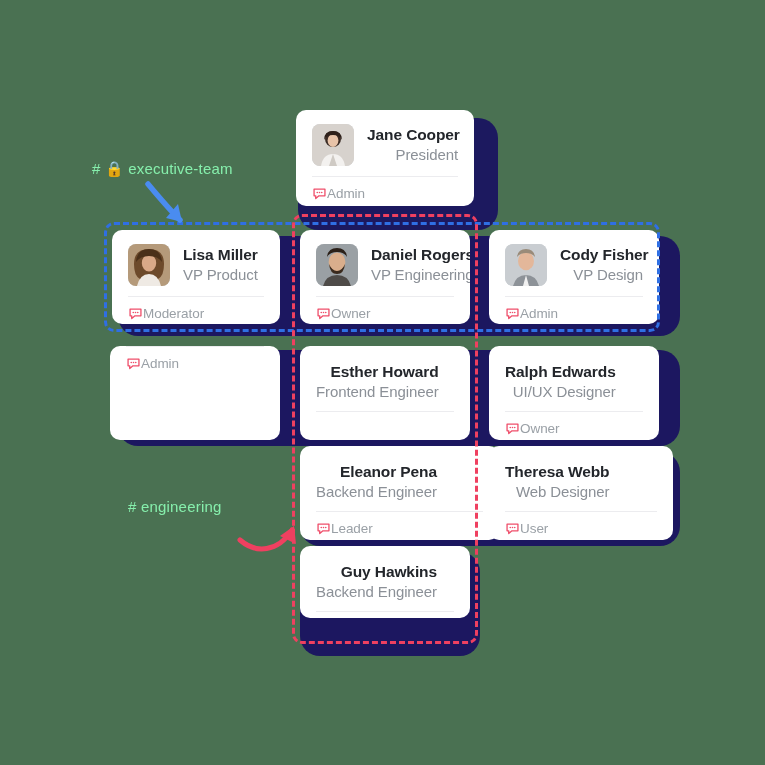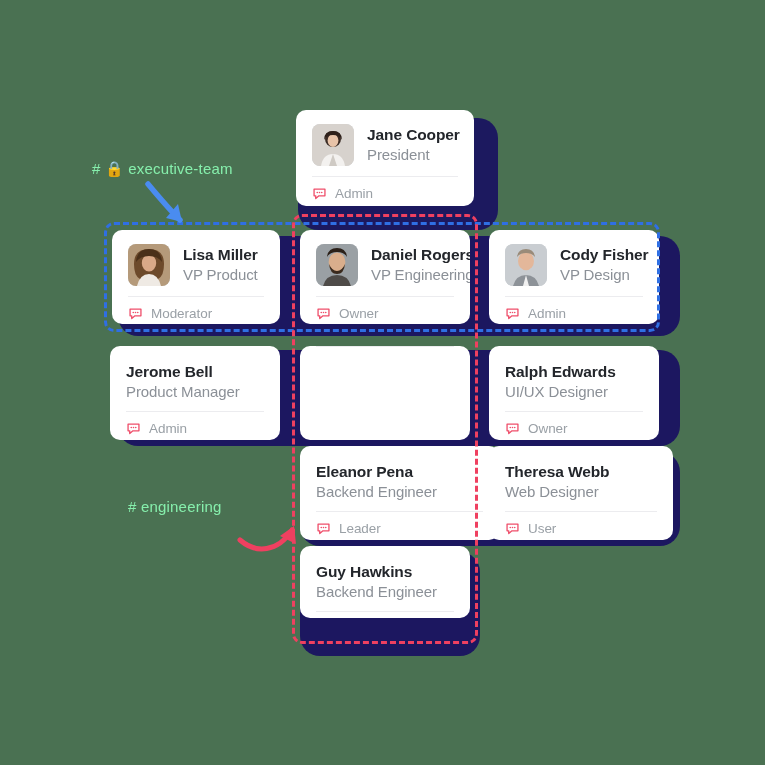--- a/index.html
+++ b/index.html
@@ -33,20 +33,21 @@
     border-radius: 10px;
     box-sizing: border-box;
     overflow: hidden;
     z-index: 30;
   }
   .card-body {
     display: flex;
     align-items: center;
     padding: 14px 16px 10px 16px;
     gap: 13px;
+    text-align: right;
   }
   .card.no-avatar .card-body { padding-top: 16px; }
   .avatar {
     width: 42px; height: 42px;
     border-radius: 8px;
     flex: 0 0 42px;
     overflow: hidden;
     background: #cfd3d6;
     position: relative;
   }
@@ -68,21 +69,20 @@
     white-space: nowrap;
   }
   .card-divider {
     height: 1px;
     background: #ececef;
     margin: 0 16px;
   }
   .card-foot {
     display: flex;
     align-items: center;
-    gap: 8px;
     padding: 9px 16px 11px 16px;
   }
   .tag-icon { width: 15px; height: 15px; display:block; flex:0 0 15px; }
   .tag-label {
     font-size: 13.5px;
     color: #9aa0a6;
     letter-spacing: -0.05px;
   }
 
   
@@ -260,39 +260,39 @@
         <path d="M2.2 3.3h11.6v7.2H7.4L4 13.3v-2.8H2.2z" fill="none" stroke="#ef4f6b" stroke-width="1.4" stroke-linejoin="round"></path>
         <circle cx="5.6" cy="6.9" r=".85" fill="#ef4f6b"></circle>
           <circle cx="8" cy="6.9" r=".85" fill="#ef4f6b"></circle>
           <circle cx="10.4" cy="6.9" r=".85" fill="#ef4f6b"></circle>
       </svg>
       <span class="tag-label">Admin</span>
     </div>
   </div>
 
   <div class="card no-avatar" style="left:110px; top:346px; width:170px; height:94px;">
-    <div class="card-body">
-      <div class="person-text">
-        <div class="person-name">Jerome Bell</div>
-        <div class="person-role">Product Manager</div>
-      </div>
-    </div>
     <div class="card-divider"></div>
     <div class="card-foot">
       <svg class="tag-icon" viewBox="0 0 16 16">
         <path d="M2.2 3.3h11.6v7.2H7.4L4 13.3v-2.8H2.2z" fill="none" stroke="#ef4f6b" stroke-width="1.4" stroke-linejoin="round"></path>
         <circle cx="5.6" cy="6.9" r=".85" fill="#ef4f6b"></circle>
           <circle cx="8" cy="6.9" r=".85" fill="#ef4f6b"></circle>
           <circle cx="10.4" cy="6.9" r=".85" fill="#ef4f6b"></circle>
       </svg>
       <span class="tag-label">Admin</span>
     </div>
   </div>
 
   <div class="card no-avatar" style="left:300px; top:346px; width:170px; height:94px;">
+    <div class="card-body">
+      <div class="person-text">
+        <div class="person-name">Esther Howard</div>
+        <div class="person-role">Frontend Engineer</div>
+      </div>
+    </div>
     <div class="card-divider"></div>
   </div>
 
   <div class="card no-avatar" style="left:489px; top:346px; width:170px; height:94px;">
     <div class="card-body">
       <div class="person-text">
         <div class="person-name">Ralph Edwards</div>
         <div class="person-role">UI/UX Designer</div>
       </div>
     </div>

